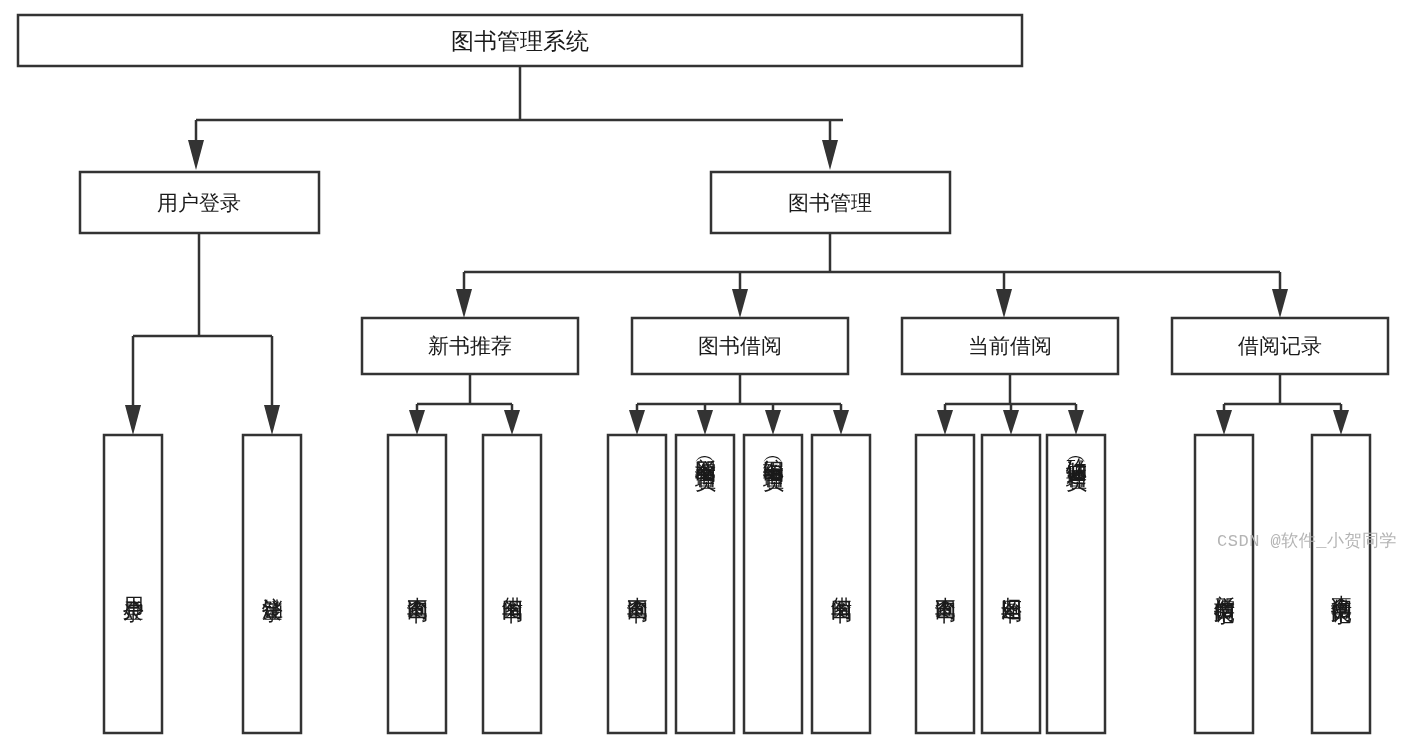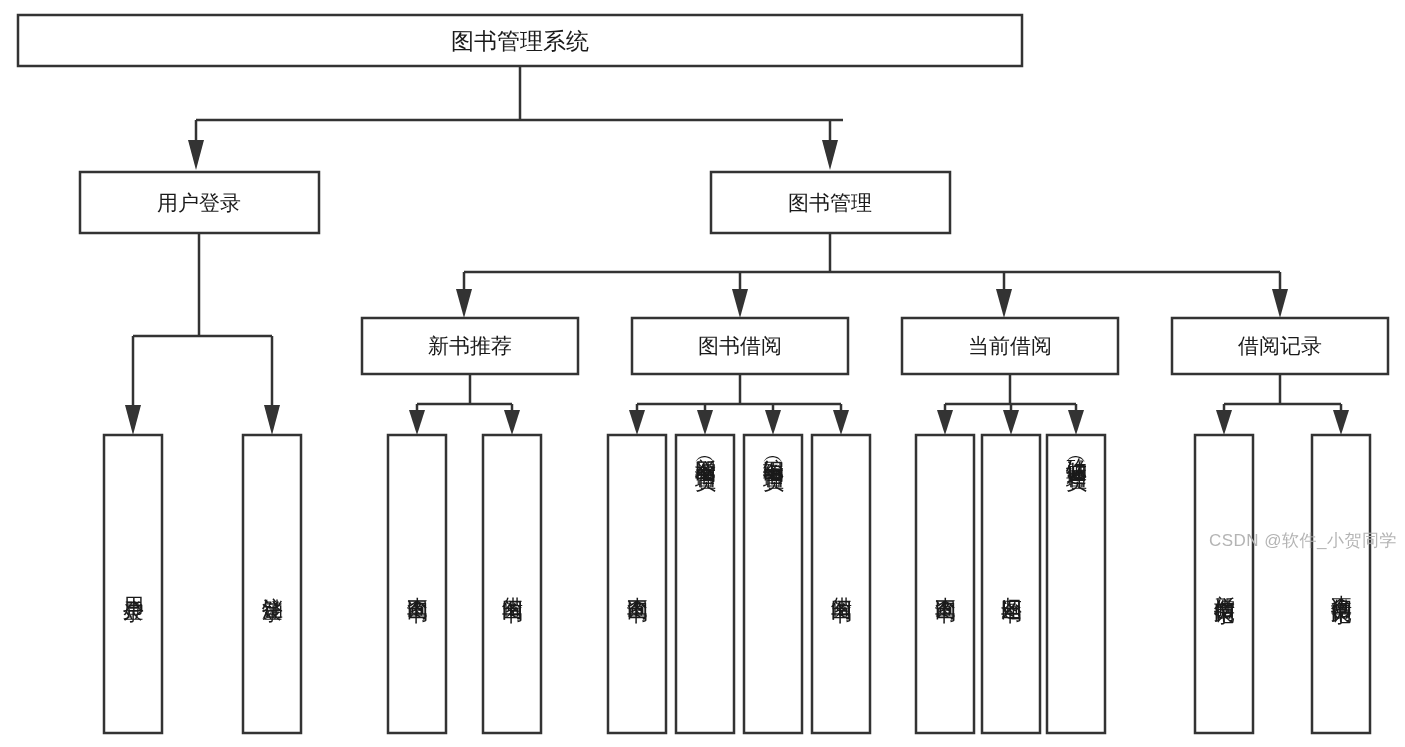--- a/index.html
+++ b/index.html
@@ -72,21 +72,21 @@
   }
   .vlabel.align-top {
     justify-content: flex-start;
     padding-top: 6px;
     box-sizing: border-box;
   }
   #watermark {
     position: absolute;
     right: 8px;
     bottom: 4px;
-    font-family: Liberation Sans, sans-serif;
+    font-family: Liberation Mono, monospace;
     font-size: 17px;
     color: #b4b4b4;
     letter-spacing: 0.5px;
     white-space: nowrap;
   }
 </style>
 </head>
 <body>
 
 <div id="diagram-root">

